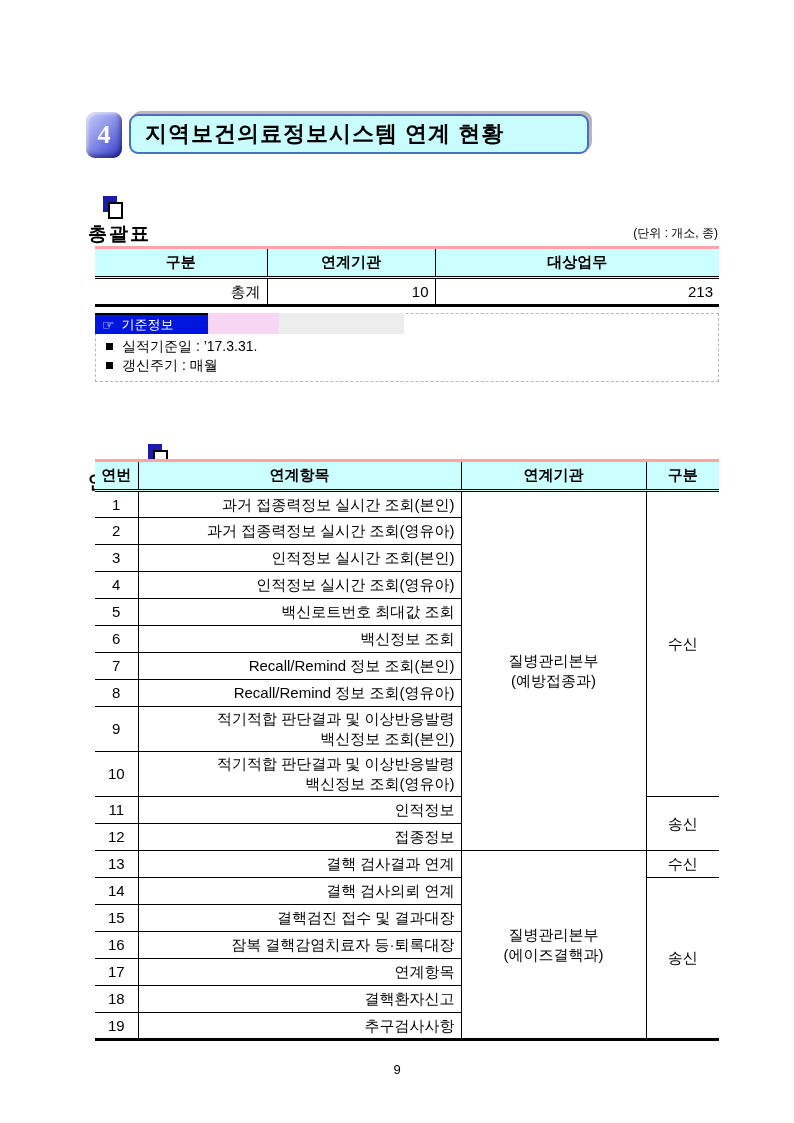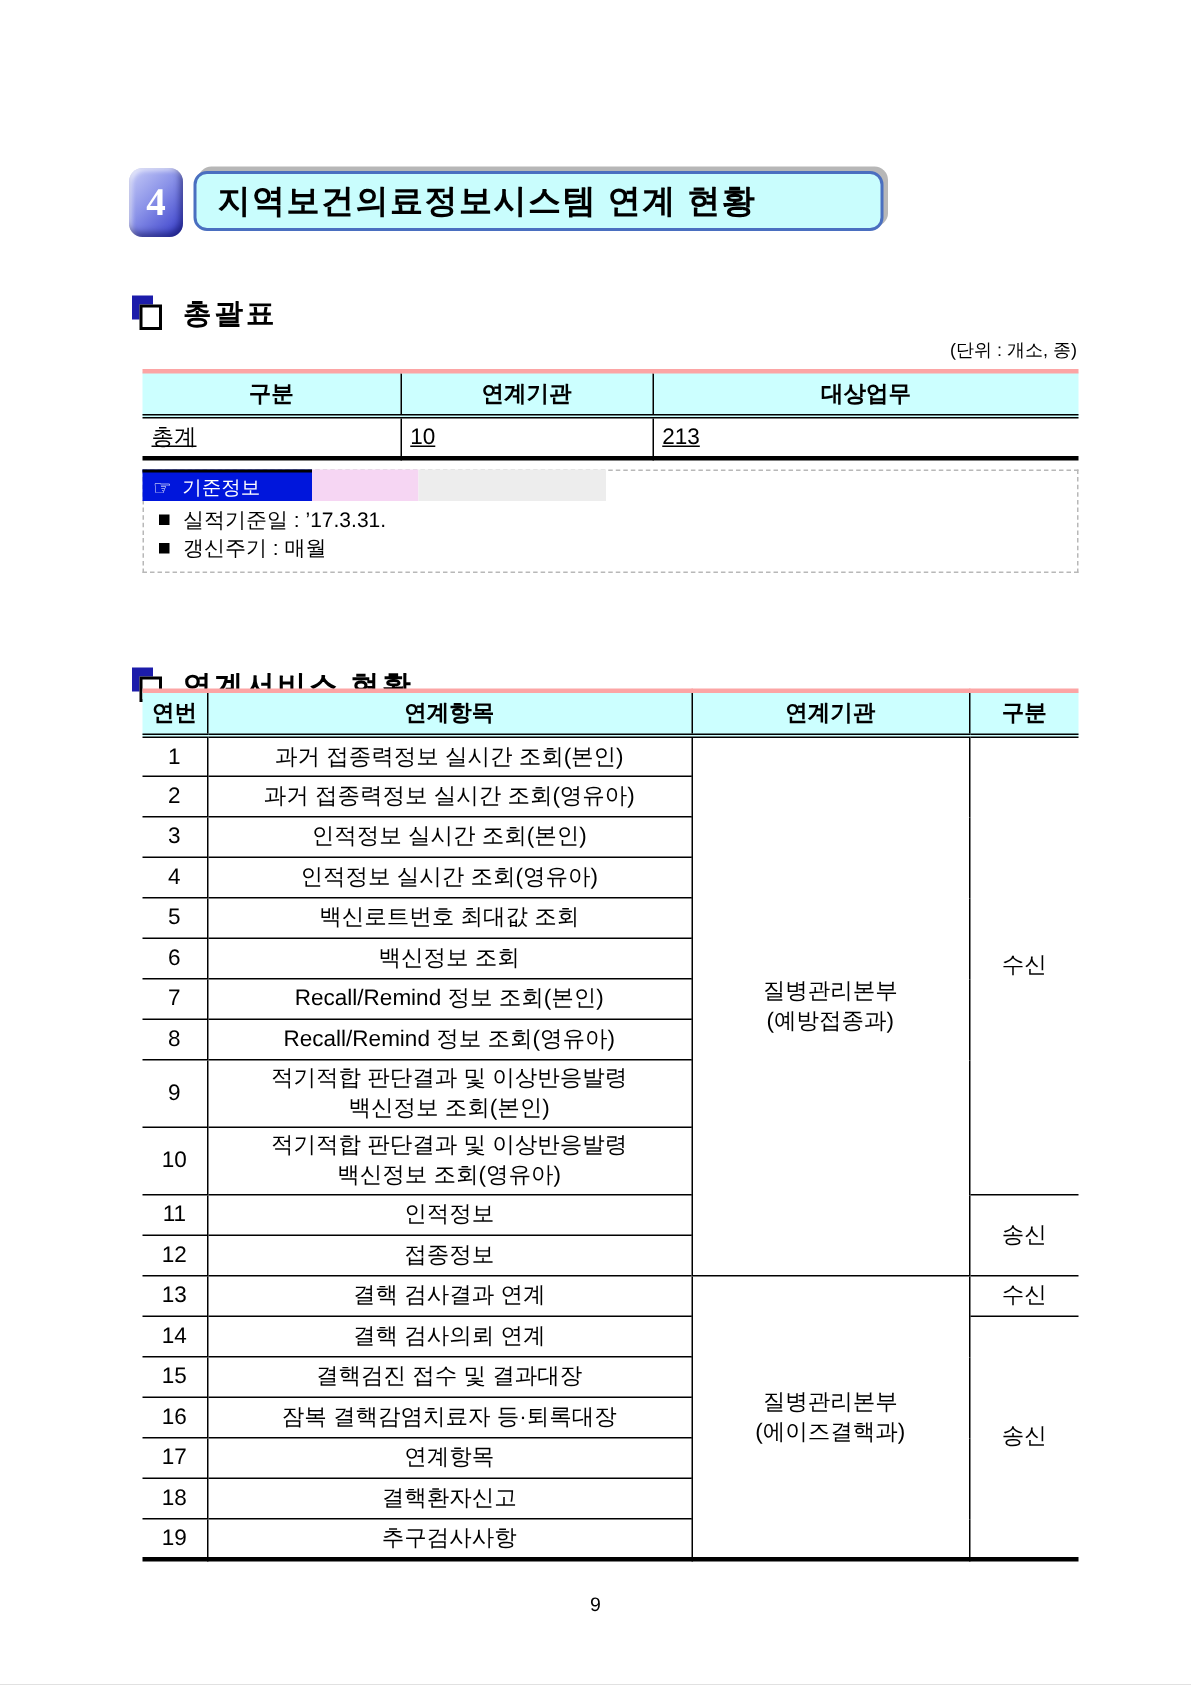--- a/index.html
+++ b/index.html
@@ -24,47 +24,47 @@
     margin-left:7px; width:460px; height:40px; margin-top:2px;
     background:#c9fdfd; border:2px solid #4a6fc0; border-radius:9px;
     box-shadow:3px -3px 0 #b7b7b7;
     display:flex; align-items:center; padding-left:14px;
     font-size:22px; font-weight:bold; letter-spacing:1px;
   }
 
   
   .section-heading {
     position:absolute; left:88px; display:flex; align-items:center;
-    font-family:"Liberation Serif", serif; font-size:19px; font-weight:bold; letter-spacing:2px;
+    font-family:"Liberation Serif", serif; font-size:19px; font-weight:bold; letter-spacing:2px;flex-direction:column;
   }
   .sq-icon { position:relative; width:23px; height:25px; margin-right:11px; }
   .sq-back { position:absolute; left:0; top:0; width:14px; height:16px; background:#1c1caa; }
   .sq-front { position:absolute; left:5px; top:6px; width:15px; height:17px; background:#fff; border:2px solid #000; }
 
   .unit-note { position:absolute; right:76px; top:225px; font-size:12px; }
 
   
   table { border-collapse:collapse; table-layout:fixed; width:100%; }
   .doc-table { border-top:3px solid #fca5a5; border-bottom:3px solid #000; }
   .doc-table th {
     background:#ccffff; border-bottom:3px double #000;
     font-size:15px; font-weight:bold; padding:4px 2px;
   }
   .doc-table td { font-size:15px; padding:2px 6px; line-height:20px; }
   .bl { border-left:1px solid #000; }
 
   .t1-wrap { position:absolute; left:95px; top:246px; width:624px; }
-  .t1 td { text-align:left; height:28px;text-decoration:underline; }
+  .t1 td { text-align:right; height:28px; }
 
   .t2-wrap { position:absolute; left:95px; top:459px; width:624px; }
   .t2 th { height:30px; }
   .t2 td { border-top:1px solid #000; height:27px; }
   .t2 tr.first td { border-top:none; }
   .c-no { text-align:center; }
-  .c-item { text-align:center; white-space:pre-line; }
+  .c-item { text-align:right; white-space:pre-line; }
   .c-agency, .c-dir { text-align:center; vertical-align:middle; white-space:pre-line; }
 
   
   .ref-wrap { position:absolute; left:95px; top:313px; width:624px; border:1px dashed #b8b8b8; }
   .ref-bar { display:flex; height:21px; margin:-1px 0 0 -1px; }
   .seg-blue {
     width:113px; background:#0016dc; border-top:2px solid #000;
     color:#fff; font-size:13px; display:flex; align-items:center; padding-left:7px;
   }
   .seg-blue .hand { margin-right:7px; font-size:14px; }

